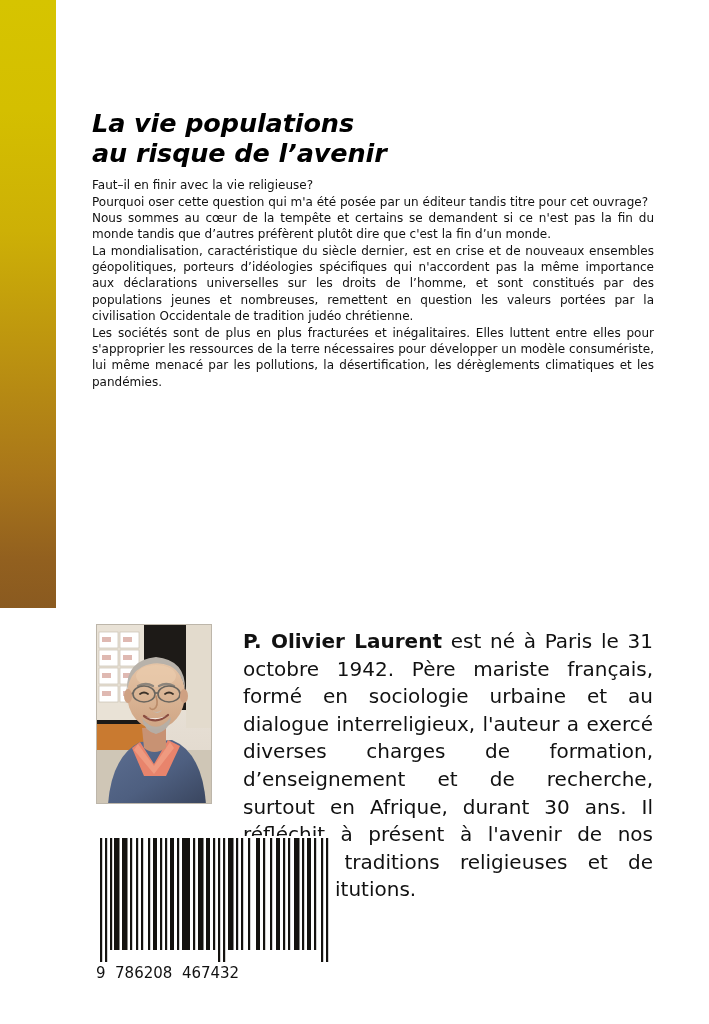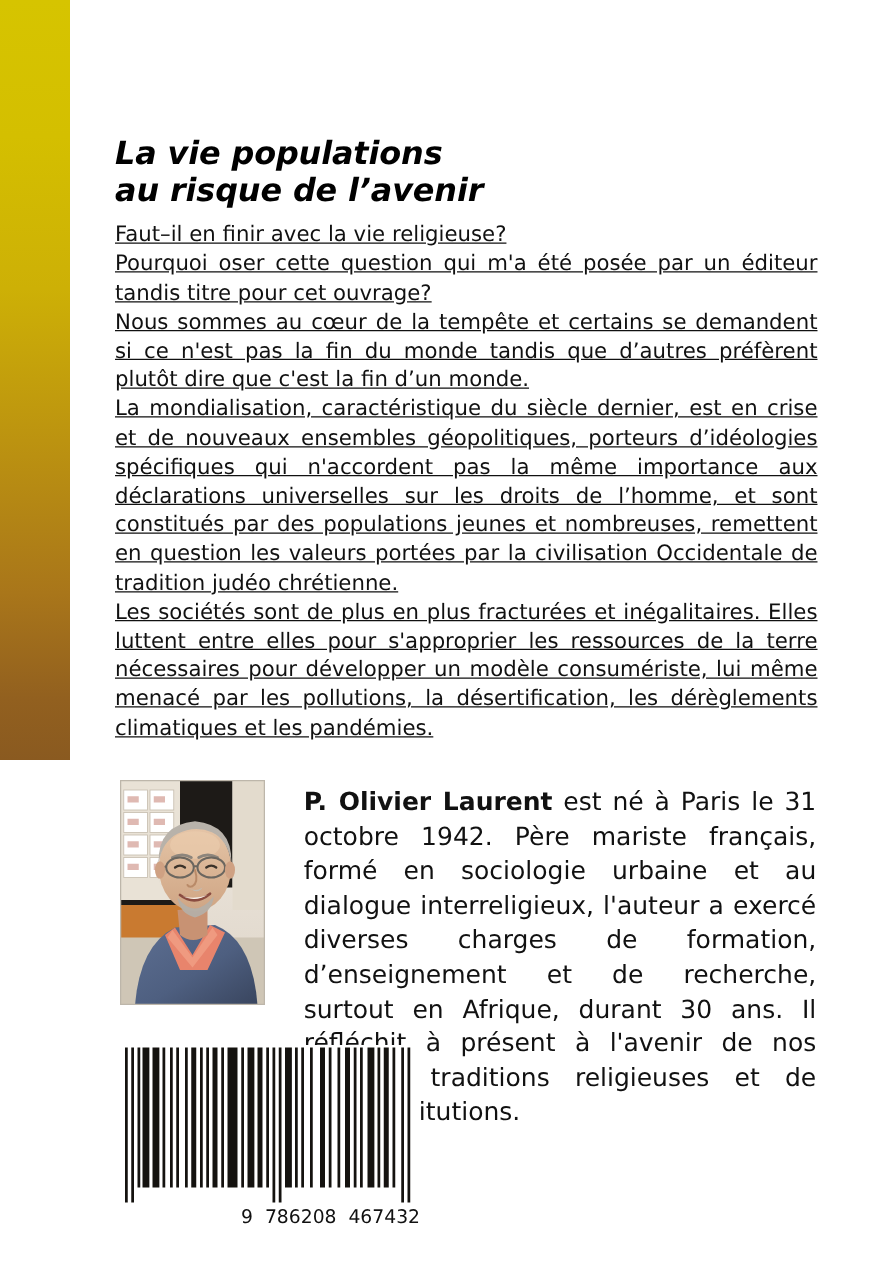--- a/index.html
+++ b/index.html
@@ -57,26 +57,25 @@
     white-space: pre;
   }
 
   
   #blurb {
     margin: 0;
     padding-top: 9px;
   }
   .para {
     margin: 0;
-    font-size: 17px;
+    font-size: 12px;
     line-height: 1.365;
     text-align: justify;
     text-justify: inter-word;
     color: #111;
-    text-decoration: underline;
   }
 
   
   #author-block {
     position: absolute;
     left: 96px;
     top: 624px;
     width: 558px;
   }
   #author-photo {
@@ -119,21 +118,21 @@
   }
   #barcode-number {
     display: block;
     width: 240px;
     margin: 0;
     font-family: "DejaVu Sans", "Liberation Sans", sans-serif;
     font-size: 15px;
     letter-spacing: 0;
     color: #111;
     white-space: pre;
-    text-align: right;
+    text-align: left;
   }
 </style>
 </head>
 <body>
 
 <div id="gradient-bar"></div>
 
 <div id="content">
 
   <h1 id="book-title">

